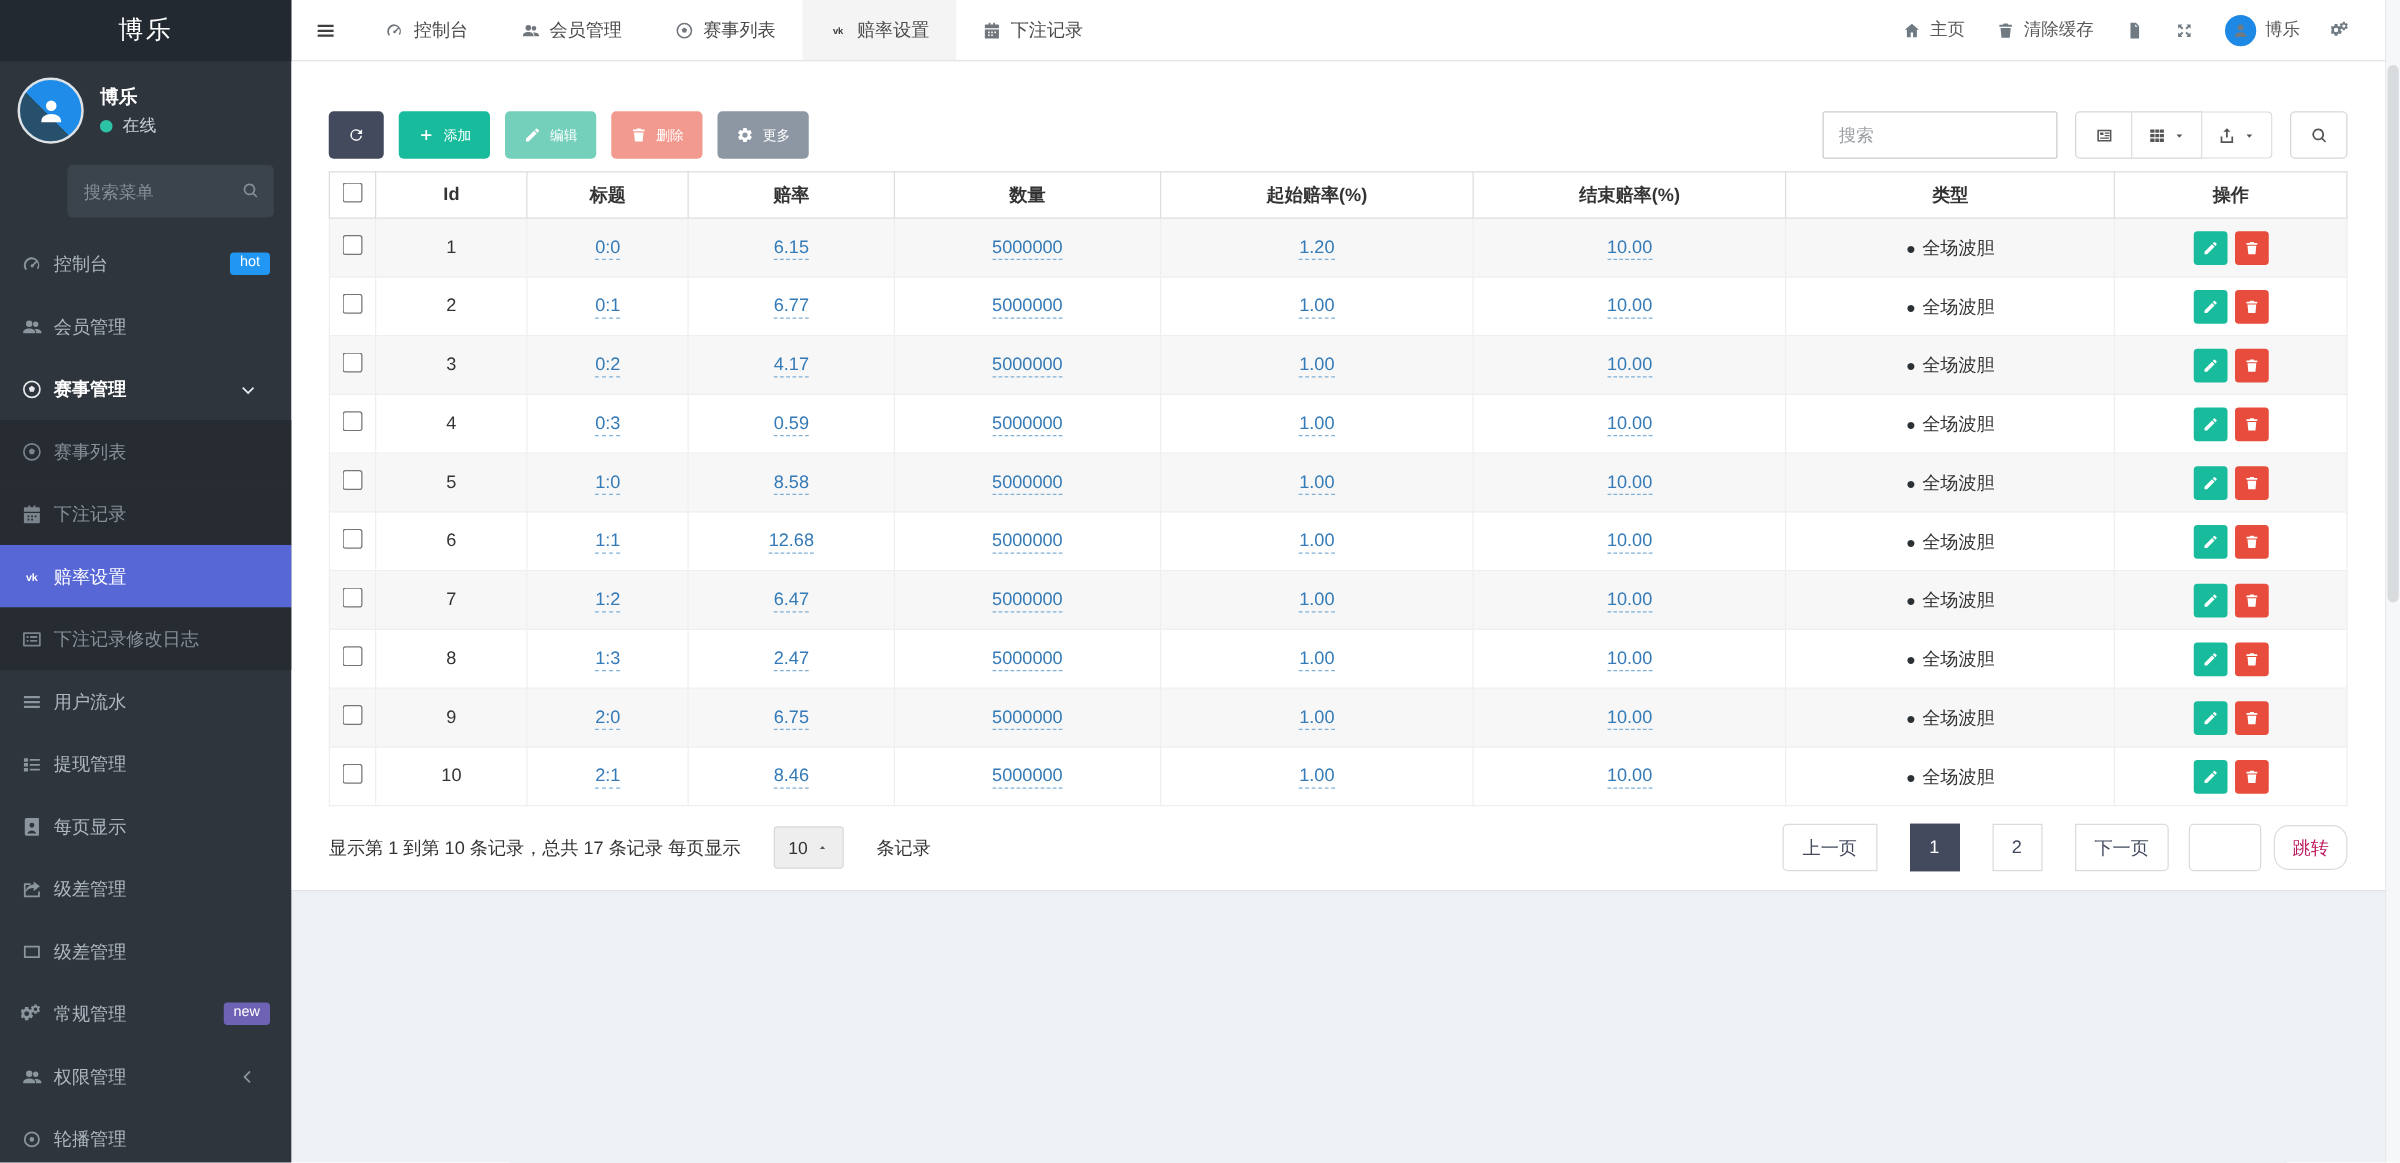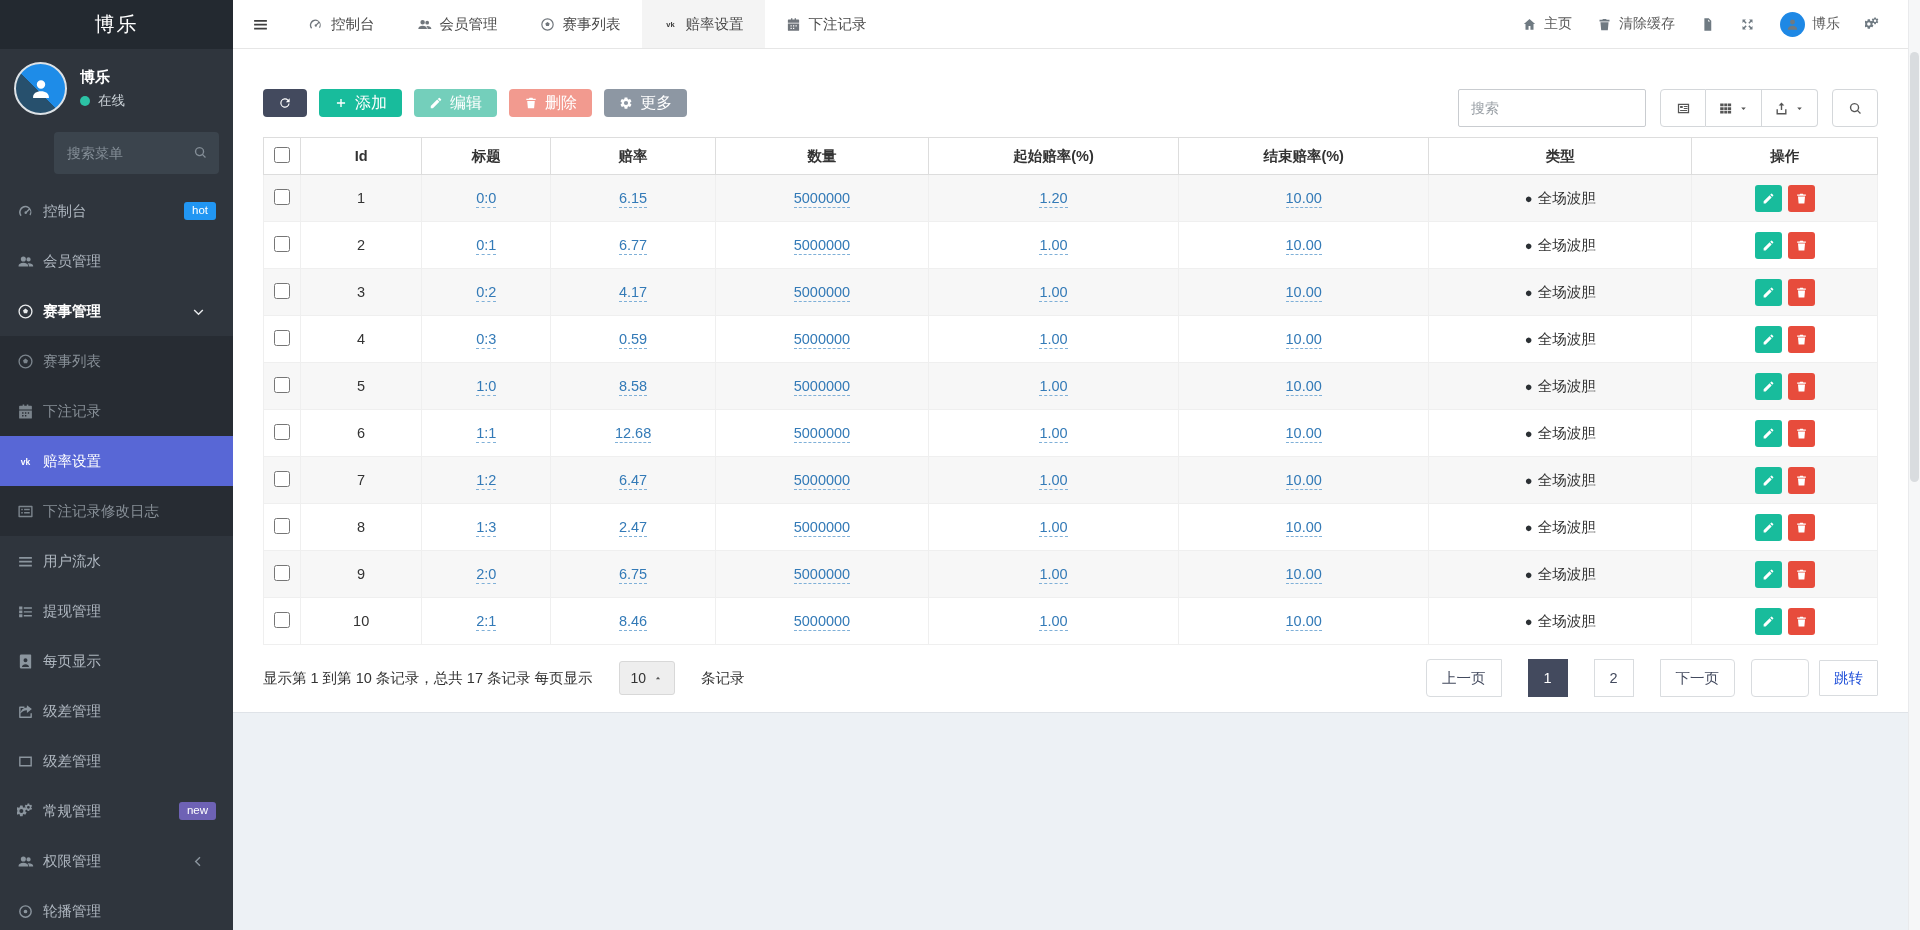--- a/index.html
+++ b/index.html
@@ -43,21 +43,21 @@
   .tab.active .ic { color:#3a3a3a; }
   .top-right { margin-left:auto; display:flex; align-items:center; gap:25px; padding-right:40px; font-size:14px; color:#5a5a5a; }
   .top-item { display:flex; align-items:center; gap:7px; cursor:pointer; }
   .top-item .ic { font-size:15px; color:#6f7a82; }
   .mini-avatar { width:25px; height:25px; border-radius:50%; background:var(--avatar-blue); display:flex; align-items:center; justify-content:center; color:#fff; font-size:13px; }
 
   
   .main { position:fixed; left:233px; top:49px; right:12px; bottom:0; background:#edf1f5; }
   .card { background:#fff; height:664px; padding:0 30px; border-bottom:1px solid #dfe3e8; }
   .toolbar { padding-top:40px; display:flex; justify-content:space-between; align-items:flex-start; }
-  .btn { height:28px; border:none; border-radius:4px; color:#fff; display:inline-flex; align-items:center; gap:7px; padding:0 15px; font-size:16px; margin-right:8px; cursor:pointer; font-family:inherit; }
+  .btn { height:38px; border:none; border-radius:4px; color:#fff; display:inline-flex; align-items:center; gap:7px; padding:0 15px; font-size:11px; margin-right:8px; cursor:pointer; font-family:inherit; }
   .btn .ic { font-size:14px; }
   .btn-dark { background:var(--btn-dark); padding:0 15px; }
   .btn-add { background:var(--btn-success); }
   .btn-edit { background:var(--btn-success-muted); }
   .btn-del { background:var(--btn-danger-muted); }
   .btn-more { background:var(--btn-gray); }
   .toolbar-right { display:flex; }
   .search-box { width:188px; height:38px; border:1px solid #c9ccd0; border-radius:2px; padding:0 12px; font-size:14px; color:#555; margin-right:14px; outline:none; font-family:inherit; }
   .search-box::placeholder { color:#9aa0a6; }
   .btn-group { display:inline-flex; }
@@ -87,21 +87,21 @@
   .page-size { display:inline-flex; align-items:center; gap:7px; background:#eee; border:1px solid #d8d8d8; border-radius:3px; padding:8px 11px; font-size:14px; cursor:pointer; margin:0 4px; }
   .page-size .caret { font-size:10px; }
   .page-controls { display:flex; align-items:center; }
   .pager { display:flex; list-style:none;gap:27px; }
   .pg { min-width:44px; height:38px; padding:0 15px; background:#fff; border:1px solid #d9dcdf; display:flex; align-items:center; justify-content:center; color:#434a5e; cursor:pointer; margin-left:-1px; font-size:14.5px; }
   .pg:first-child { border-radius:4px 0 0 4px; margin-left:0; }
   .pg:last-child { border-radius:0 4px 4px 0; }
   .pg.num { padding:0; min-width:40px; }
   .pg.active { background:var(--page-active); border-color:var(--page-active); color:#fff; }
   .jump-input { width:58px; height:38px; border:1px solid #d9dcdf; border-radius:4px; margin-left:16px; padding:0 8px; font-size:14px; outline:none; }
-  .jump-btn { height:36px; padding:0 14px; margin-left:10px; background:#fff; border:1px solid #d9dcdf; border-radius:1px; font-size:14.5px; color:#1d4ed8; cursor:pointer; font-family:inherit; }
+  .jump-btn { height:36px; padding:0 14px; margin-left:10px; background:#fff; border:1px solid #d9dcdf; border-radius:12px; font-size:14.5px; color:#be185d; cursor:pointer; font-family:inherit; }
 
   
   .scrollbar { position:fixed; right:0; top:0; width:12px; height:930px; background:#f6f7f8; border-left:1px solid #e9eaec; z-index:6; }
   .scrollbar .thumb { position:absolute; left:1px; right:1px; top:52px; height:430px; border-radius:6px; background:#d9dcdf; }
 </style>
 </head>
 <body>
 
 <div class="app">
 

